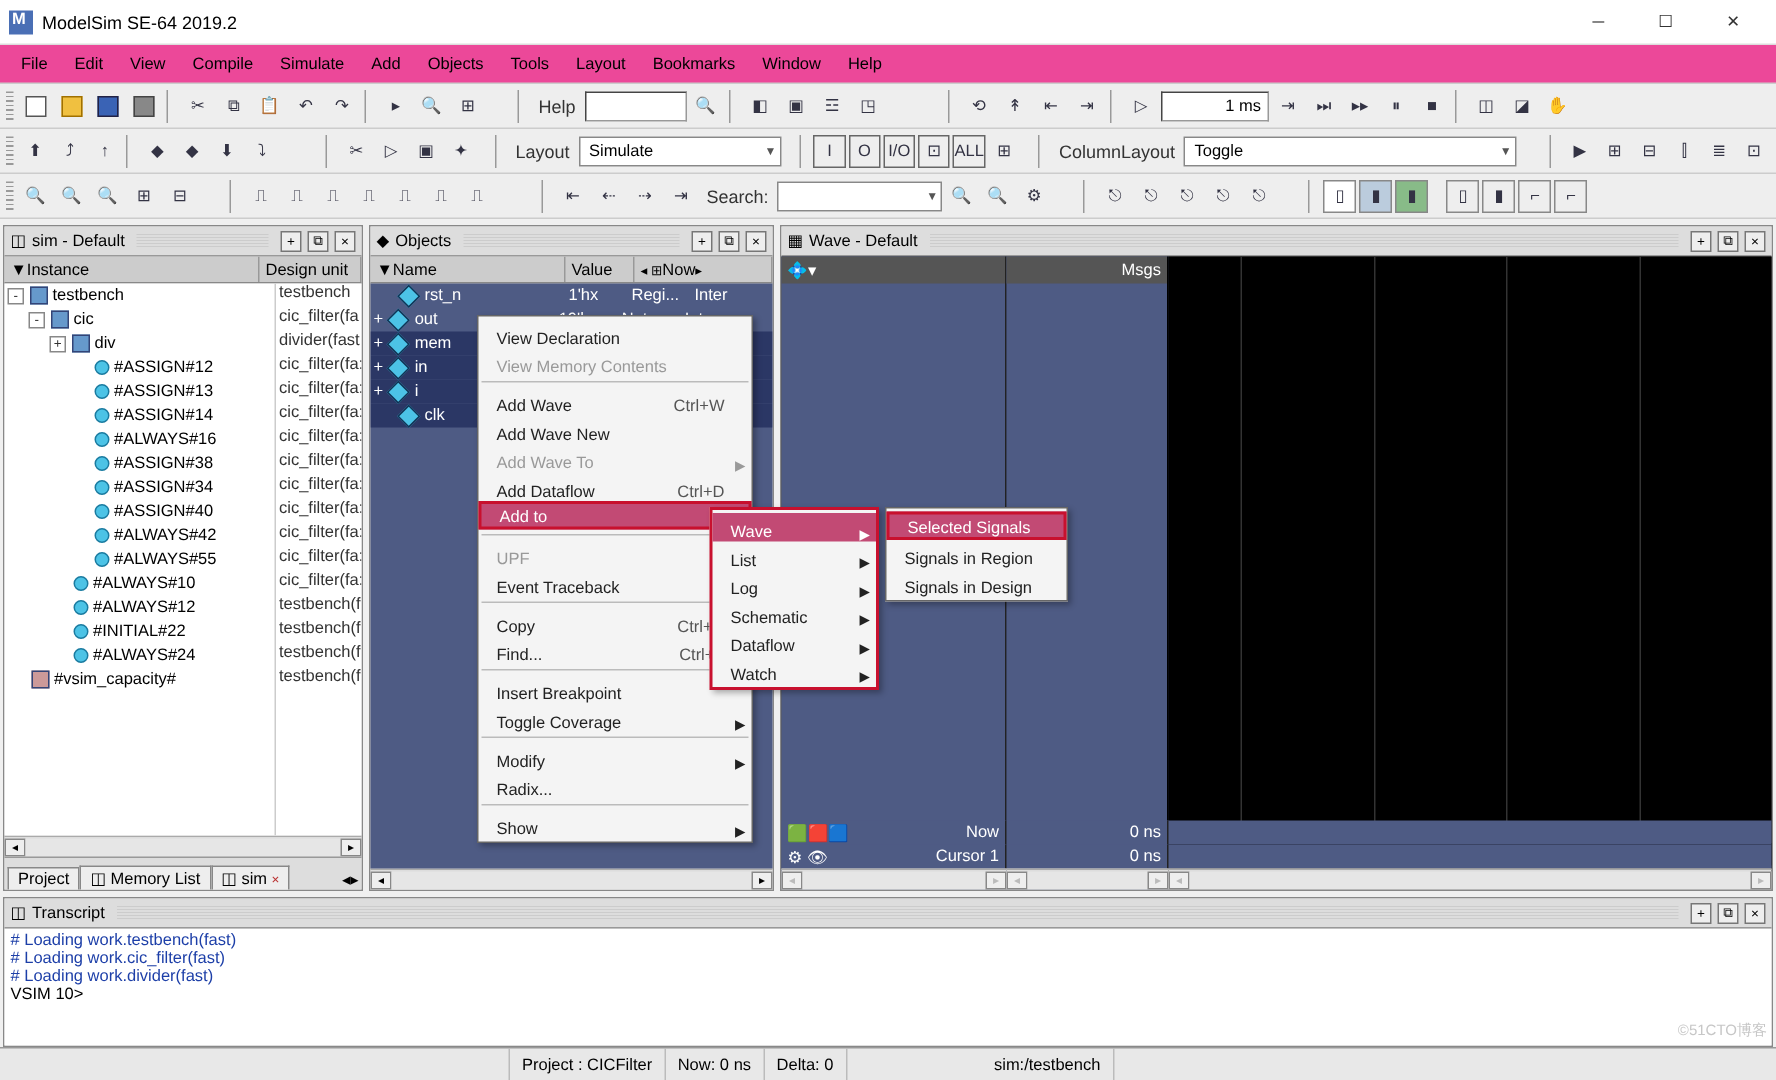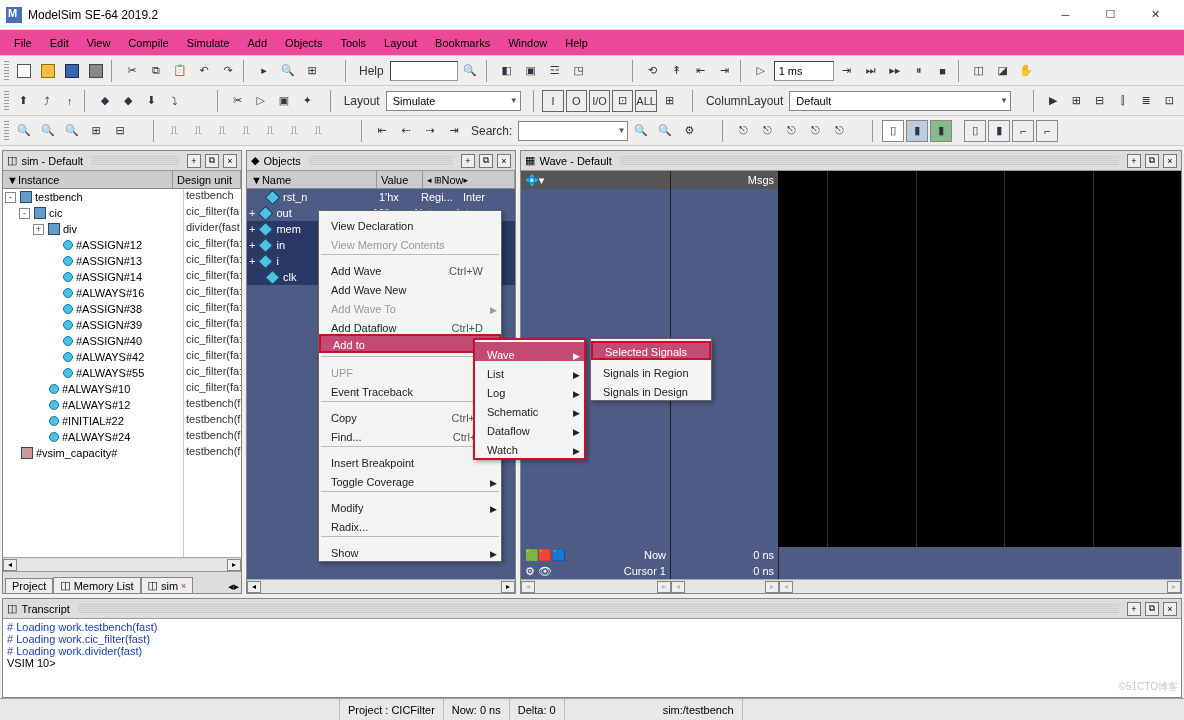--- a/index.html
+++ b/index.html
@@ -160,21 +160,21 @@
   <div class="btn">▣</div>
   <div class="btn">☲</div>
   <div class="btn">◳</div>
   <span class="sep" style="margin-left:40px"></span>
   <div class="btn">⟲</div>
   <div class="btn">↟</div>
   <div class="btn">⇤</div>
   <div class="btn">⇥</div>
   <span class="sep"></span>
   <div class="btn">▷</div>
-  <div class="textfield" style="width:60px;justify-content:flex-start">
+  <div class="textfield" style="width:72px;justify-content:flex-end">
       <span>1 ms</span>
     </div>
   <div class="btn">⇥</div>
   <div class="btn">⏭</div>
   <div class="btn">▸▸</div>
   <div class="btn">⏸</div>
   <div class="btn">■</div>
   <span class="sep"></span>
   <div class="btn">◫</div>
   <div class="btn">◪</div>
@@ -204,21 +204,21 @@
   <span class="sep" style="margin-left:10px"></span>
   <div class="btn" style="border:1px solid #666">I</div>
   <div class="btn" style="border:1px solid #666">O</div>
   <div class="btn" style="border:1px solid #666">I/O</div>
   <div class="btn" style="border:1px solid #666">⊡</div>
   <div class="btn" style="border:1px solid #666">ALL</div>
   <div class="btn">⊞</div>
   <span class="sep" style="margin-left:10px"></span>
   <span class="label">ColumnLayout</span>
   <div class="combo" style="width:230px">
-      <span>Default</span>
+      <span>Toggle</span>
     </div>
   <span class="sep" style="margin-left:20px"></span>
   <div class="btn">▶</div>
   <div class="btn">⊞</div>
   <div class="btn">⊟</div>
   <div class="btn">⫿</div>
   <div class="btn">≣</div>
   <div class="btn">⊡</div>
 </div>
 
@@ -327,21 +327,21 @@
         <div class="tree-row">
           <span class="spacer" style="width: 42px;"></span>
           <span style="width: 13px; display: inline-block;"></span>
           <span class="process-ico"></span>
           <span>#ASSIGN#38</span>
         </div>
         <div class="tree-row">
           <span class="spacer" style="width: 42px;"></span>
           <span style="width: 13px; display: inline-block;"></span>
           <span class="process-ico"></span>
-          <span>#ASSIGN#39</span>
+          <span>#ASSIGN#34</span>
         </div>
         <div class="tree-row">
           <span class="spacer" style="width: 42px;"></span>
           <span style="width: 13px; display: inline-block;"></span>
           <span class="process-ico"></span>
           <span>#ASSIGN#40</span>
         </div>
         <div class="tree-row">
           <span class="spacer" style="width: 42px;"></span>
           <span style="width: 13px; display: inline-block;"></span>

